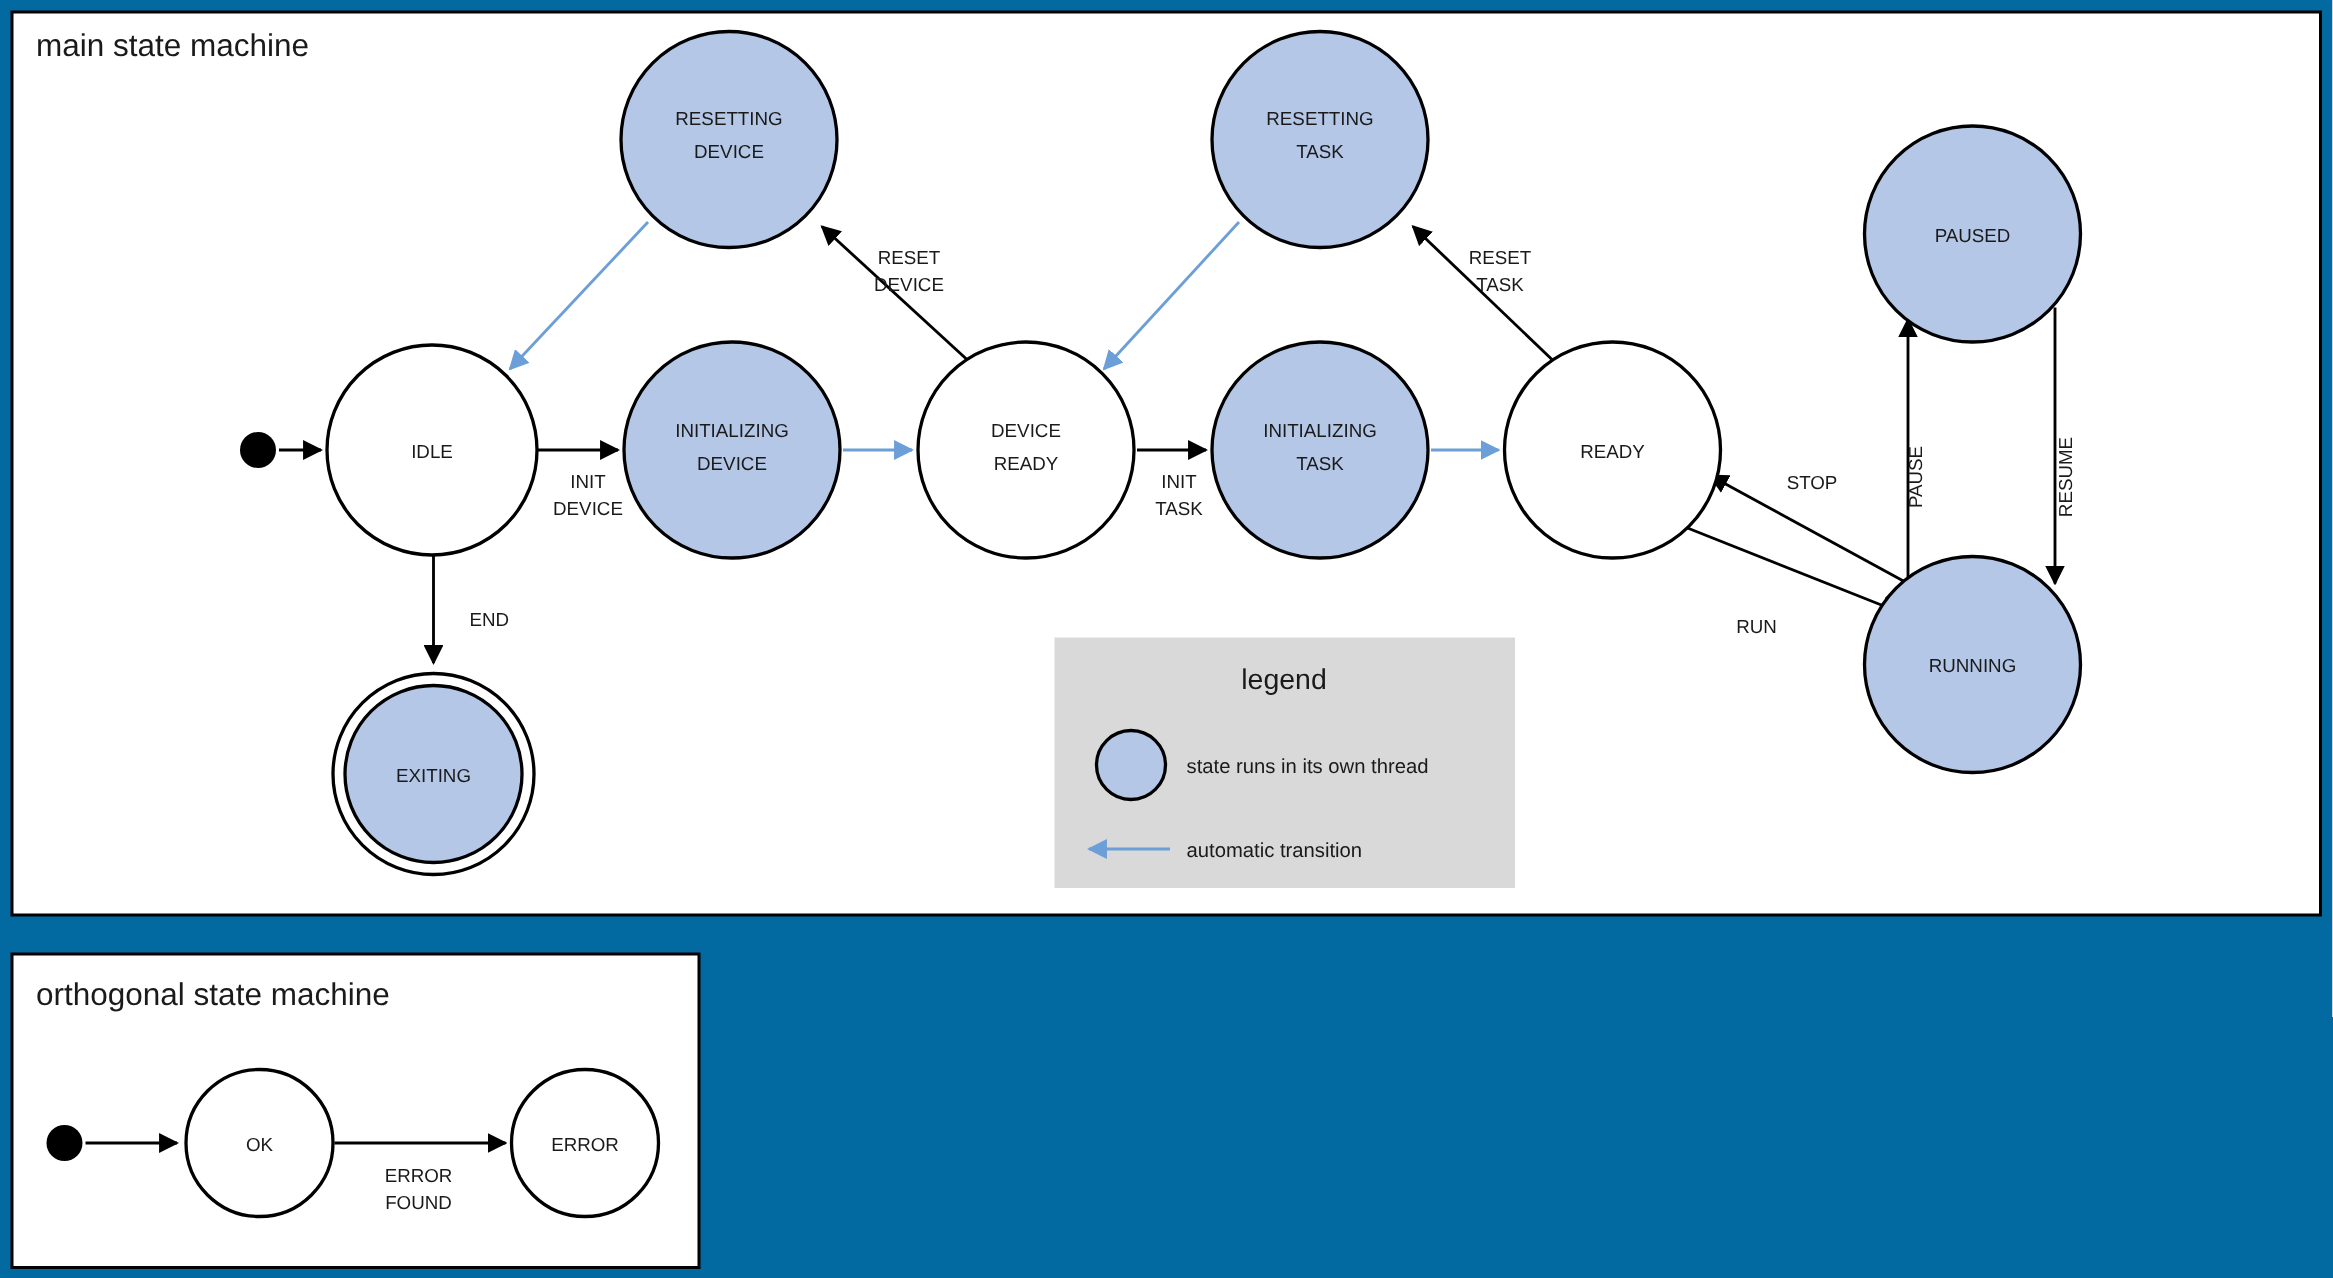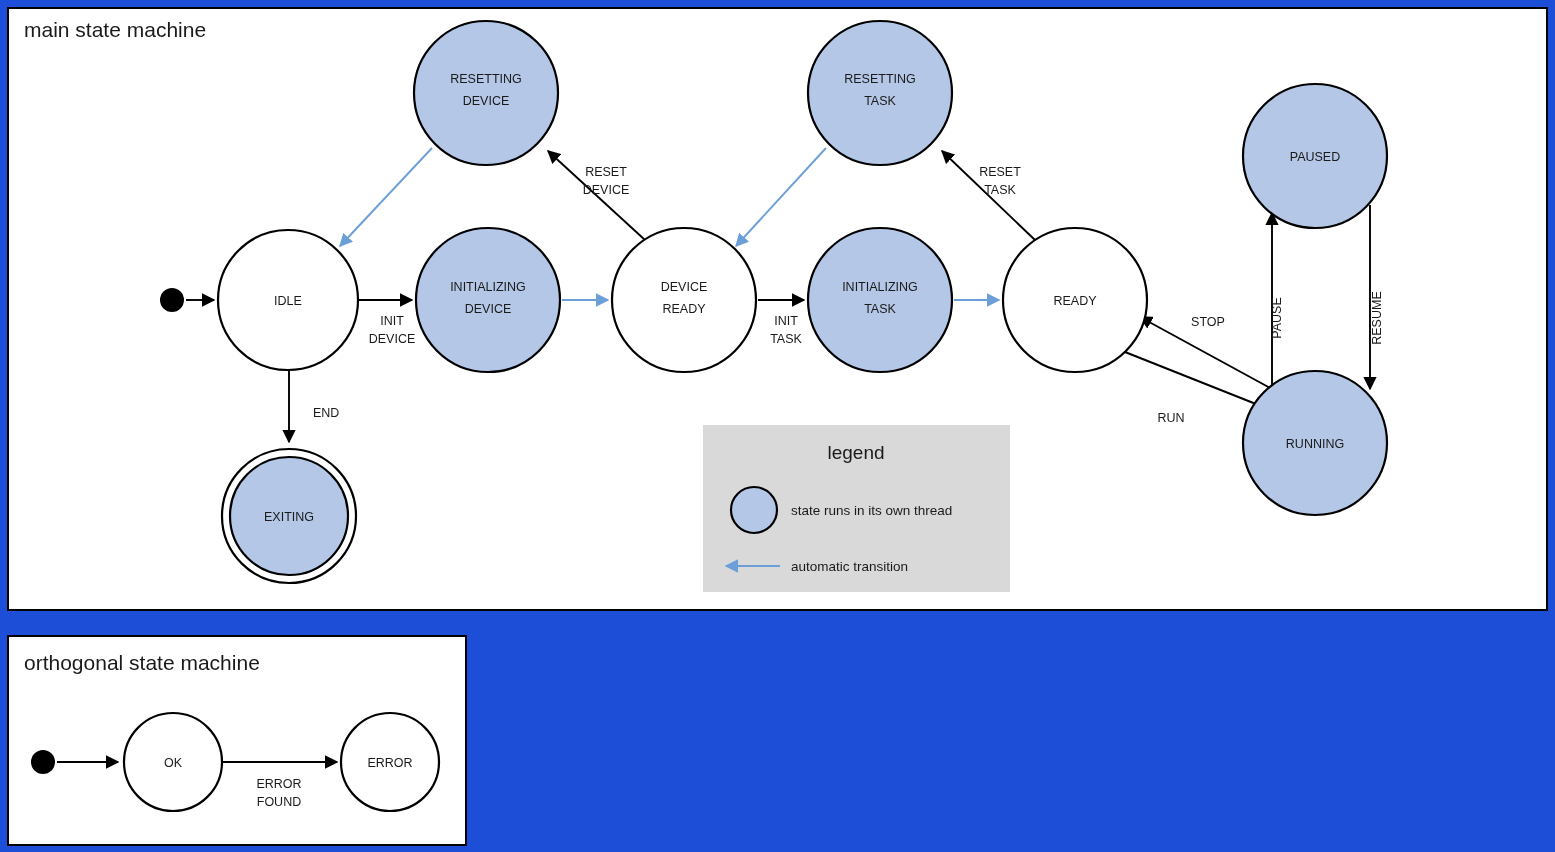--- a/index.html
+++ b/index.html
@@ -7,21 +7,21 @@
     padding: 0;
     background: #ffffff;
   }
   body {
     font-family: "Liberation Sans", sans-serif;
   }
   #canvas {
     position: relative;
     width: 1555px;
     height: 852px;
-    background: #1d4ed8;
+    background: #0369a1;
     overflow: hidden;
   }
   #diagram-svg {
     position: absolute;
     left: 0;
     top: 0;
     width: 1555px;
     height: 852px;
   }
   .frame-title {

